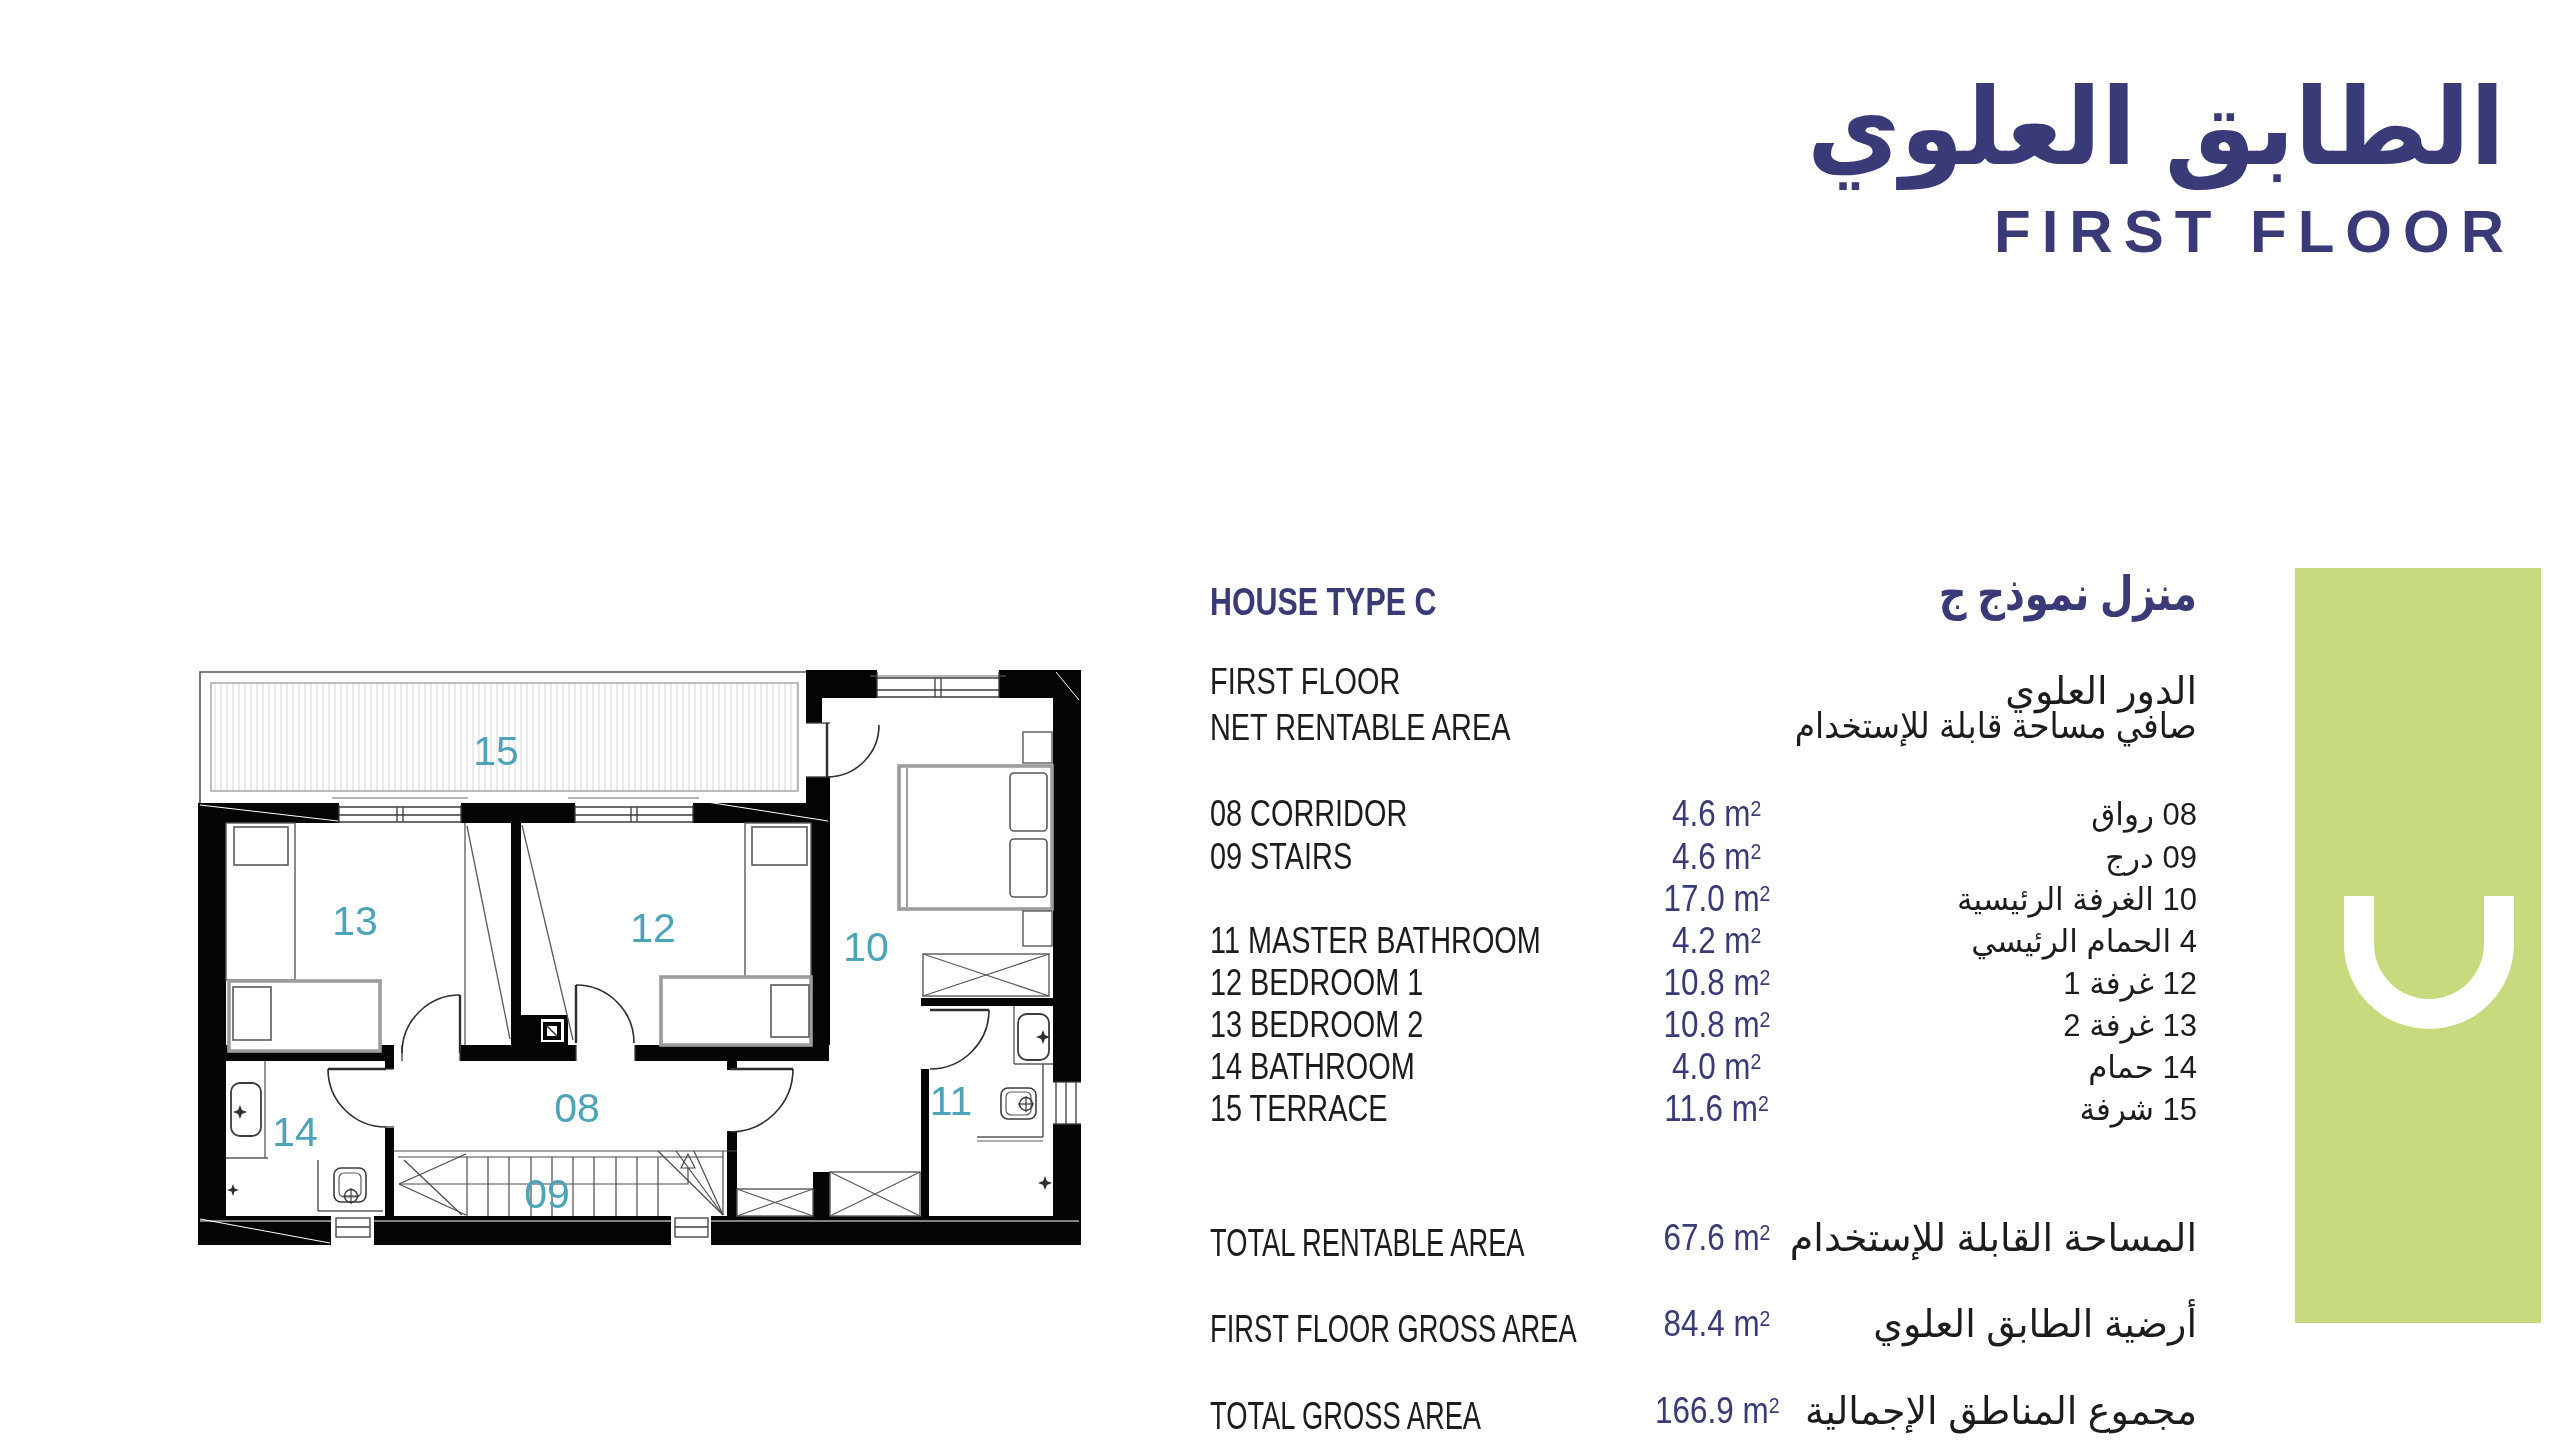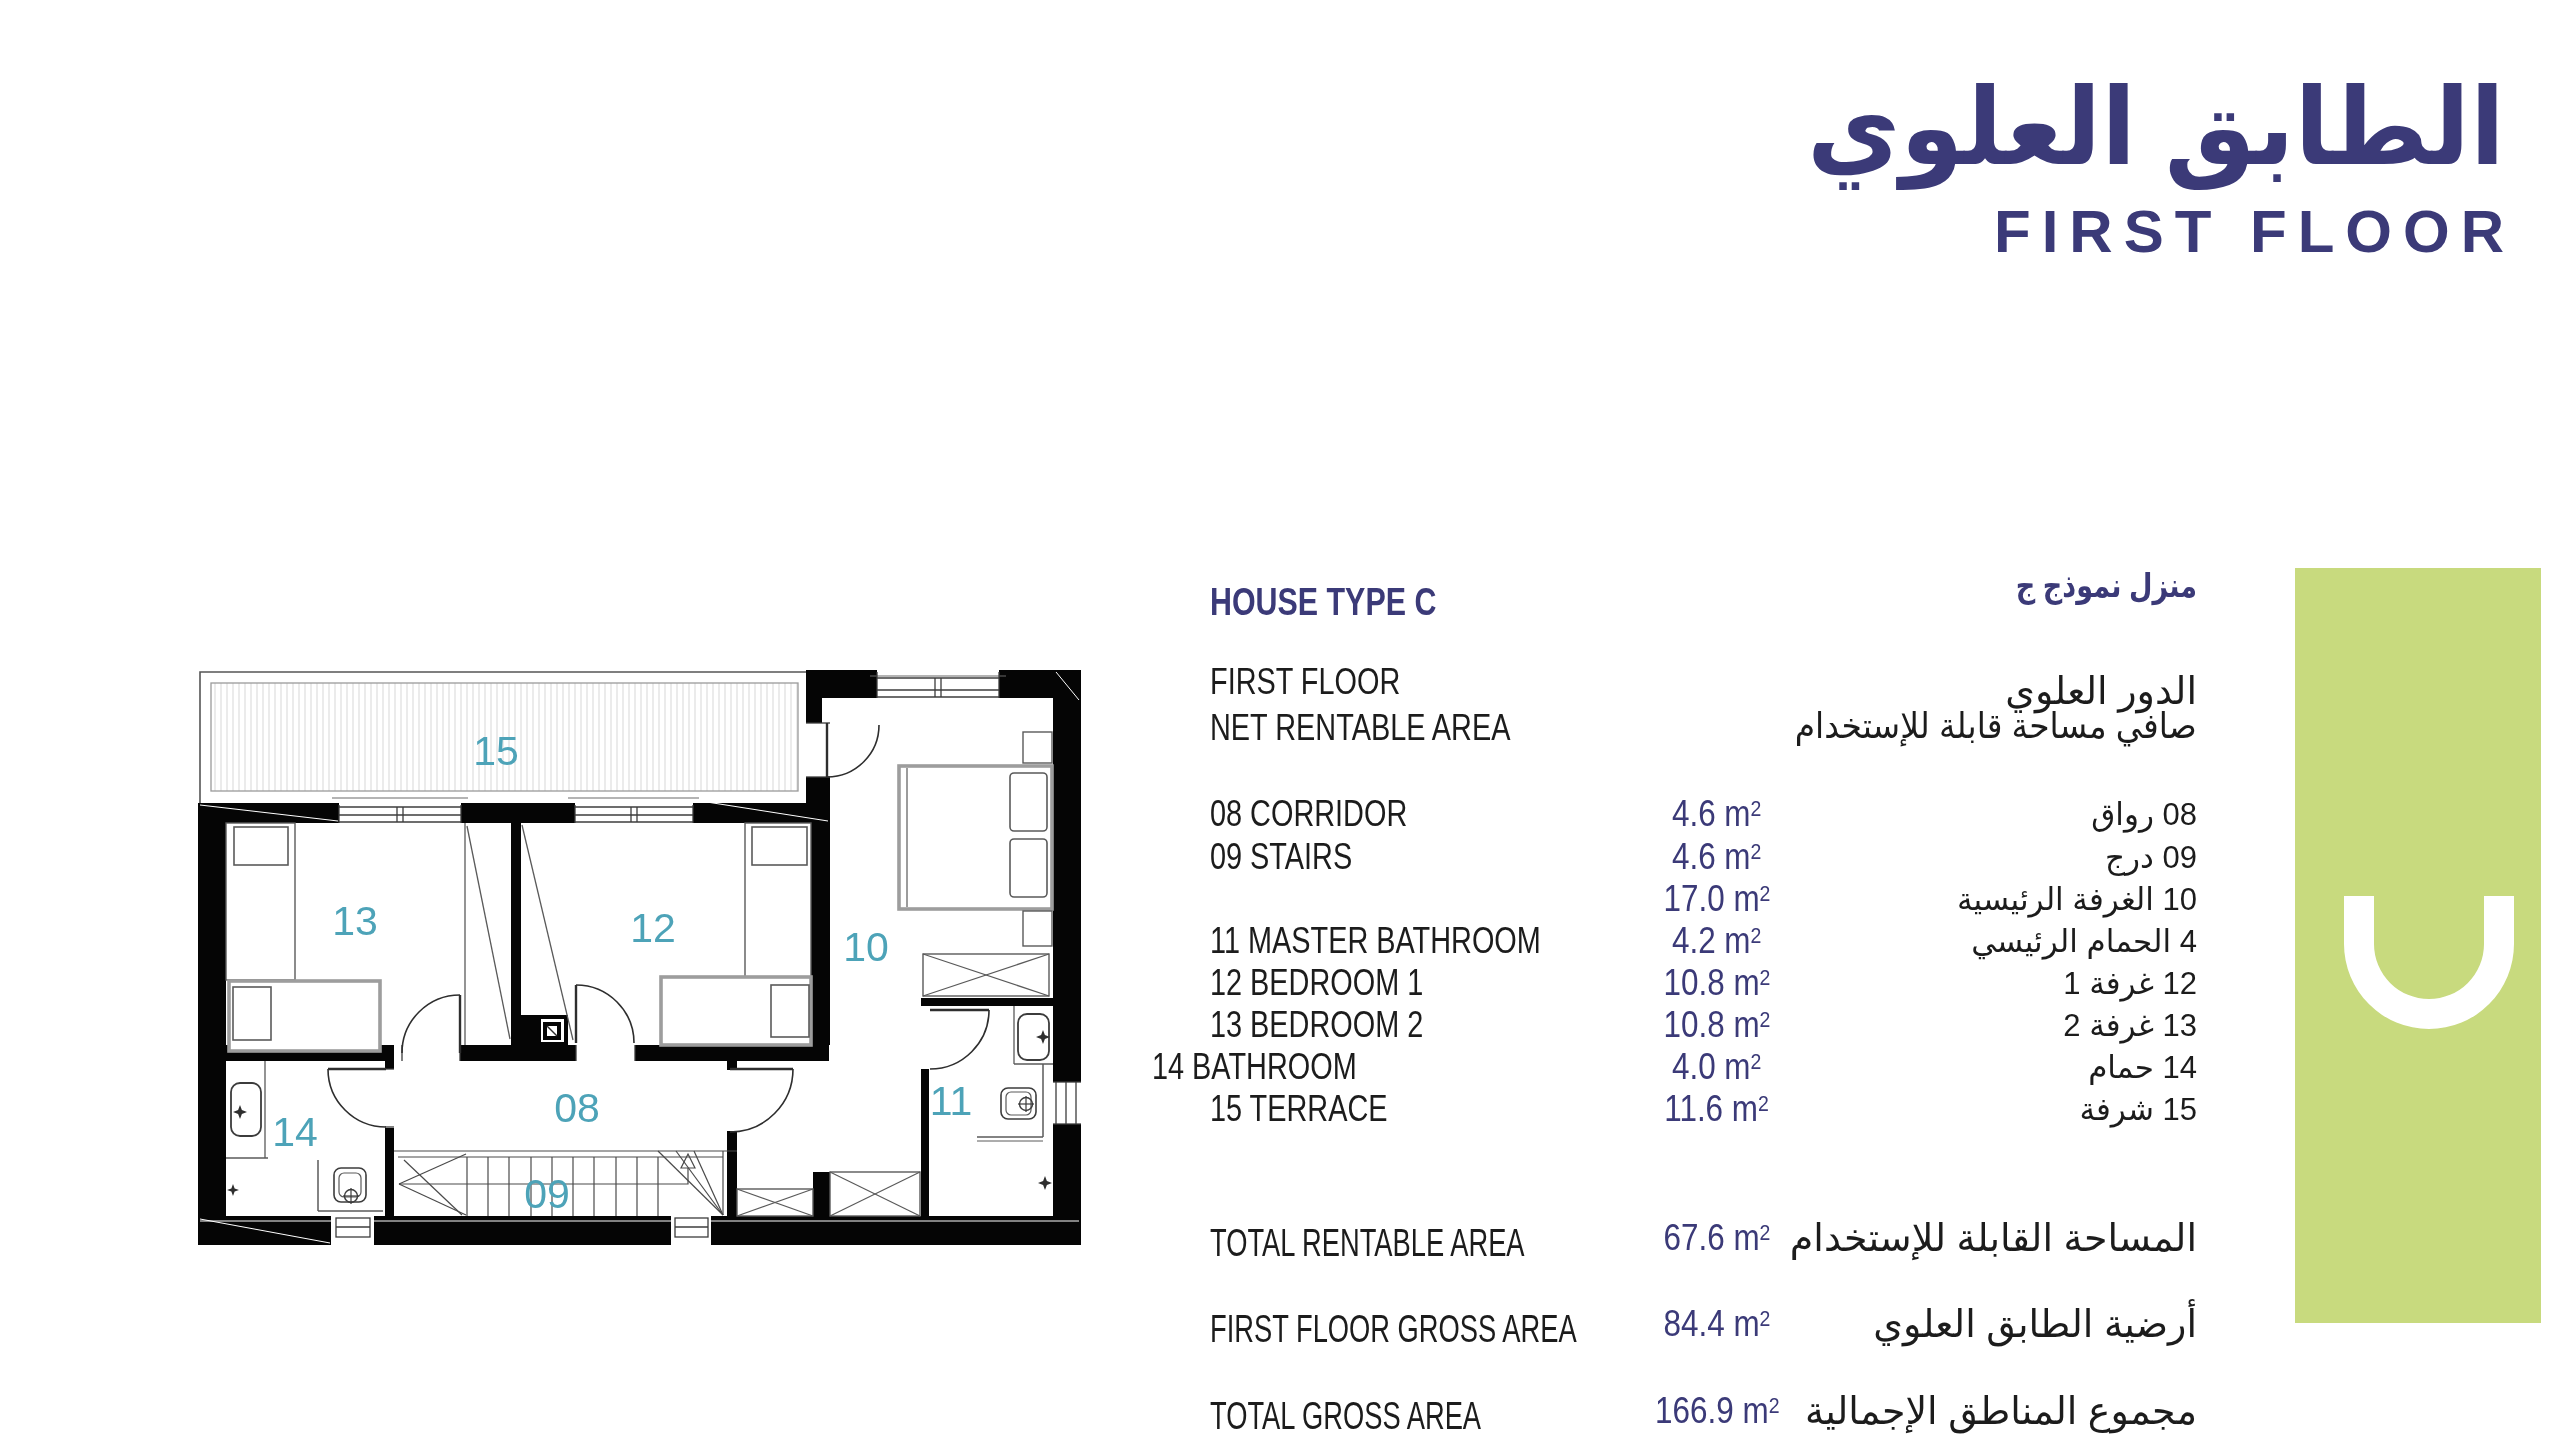--- a/index.html
+++ b/index.html
@@ -375,21 +375,21 @@
 
 <text x="547" y="1208" fill="#4da3b8" font-family="Liberation Sans,sans-serif" font-size="41px" text-anchor="middle">09</text>
 
 <text x="295" y="1146" fill="#4da3b8" font-family="Liberation Sans,sans-serif" font-size="41px" text-anchor="middle">14</text>
 
 <text x="951" y="1115" fill="#4da3b8" font-family="Liberation Sans,sans-serif" font-size="41px" text-anchor="middle">11</text>
 </svg>
 
 <div class="abs navy" style="left:1210px;top:581px;font-size:38px;font-weight:700;"><span class="sqx" style="transform:scaleX(0.80);">HOUSE TYPE C</span></div>
 
-<div class="abs ar navy" style="right:363px;top:566px;font-size:33px;font-weight:700;"><span style="display:inline-block;transform:scaleX(0.82);transform-origin:100% 50%;">منزل نموذج ج</span></div>
+<div class="abs ar navy" style="right:363px;top:566px;font-size:47px;font-weight:700;"><span style="display:inline-block;transform:scaleX(0.82);transform-origin:100% 50%;">منزل نموذج ج</span></div>
 
 <div class="abs blk" style="left:1210px;top:661px;font-size:37px;"><span class="sqx">FIRST FLOOR</span></div>
 
 <div class="abs blk" style="left:1210px;top:707px;font-size:37px;"><span class="sqx">NET RENTABLE AREA</span></div>
 
 <div class="abs ar blk" style="right:363px;top:669px;font-size:38px;">الدور العلوي</div>
 
 <div class="abs ar blk" style="right:363px;top:706px;font-size:35px;"><span style="display:inline-block;transform:scaleX(0.94);transform-origin:100% 50%;">صافي مساحة قابلة للإستخدام</span></div>
 
 <div class="abs blk" style="left:1210px;top:793px;font-size:37px;"><span class="sqx">08 CORRIDOR</span></div>
@@ -408,21 +408,21 @@
 <div class="abs ar blk" style="right:363px;top:923px;font-size:31px;">4 الحمام الرئيسي</div>
 
 <div class="abs blk" style="left:1210px;top:962px;font-size:37px;"><span class="sqx">12 BEDROOM 1</span></div>
 <div class="abs navy" style="left:1567px;top:962px;font-size:37px;width:300px;text-align:center;"><span class="sqc">10.8 m<sup class="m2">2</sup></span></div>
 <div class="abs ar blk" style="right:363px;top:965px;font-size:31px;">12 غرفة 1</div>
 
 <div class="abs blk" style="left:1210px;top:1004px;font-size:37px;"><span class="sqx">13 BEDROOM 2</span></div>
 <div class="abs navy" style="left:1567px;top:1004px;font-size:37px;width:300px;text-align:center;"><span class="sqc">10.8 m<sup class="m2">2</sup></span></div>
 <div class="abs ar blk" style="right:363px;top:1007px;font-size:31px;">13 غرفة 2</div>
 
-<div class="abs blk" style="left:1152px;top:1046px;font-size:37px;"><span class="sqx">14 BATHROOM</span></div>
+<div class="abs blk" style="left:1210px;top:1046px;font-size:37px;"><span class="sqx">14 BATHROOM</span></div>
 <div class="abs navy" style="left:1567px;top:1046px;font-size:37px;width:300px;text-align:center;"><span class="sqc">4.0 m<sup class="m2">2</sup></span></div>
 <div class="abs ar blk" style="right:363px;top:1049px;font-size:31px;">14 حمام</div>
 
 <div class="abs blk" style="left:1210px;top:1088px;font-size:37px;"><span class="sqx">15 TERRACE</span></div>
 <div class="abs navy" style="left:1567px;top:1088px;font-size:37px;width:300px;text-align:center;"><span class="sqc">11.6 m<sup class="m2">2</sup></span></div>
 <div class="abs ar blk" style="right:363px;top:1091px;font-size:31px;">15 شرفة</div>
 
 <div class="abs blk" style="left:1210px;top:1221px;font-size:39px;"><span class="sqx" style="transform:scaleX(0.70);">TOTAL RENTABLE AREA</span></div>
 <div class="abs navy" style="left:1567px;top:1217px;font-size:37px;width:300px;text-align:center;"><span class="sqc">67.6 m<sup class="m2">2</sup></span></div>
 <div class="abs ar blk" style="right:363px;top:1216px;font-size:38px;">المساحة القابلة للإستخدام</div>

